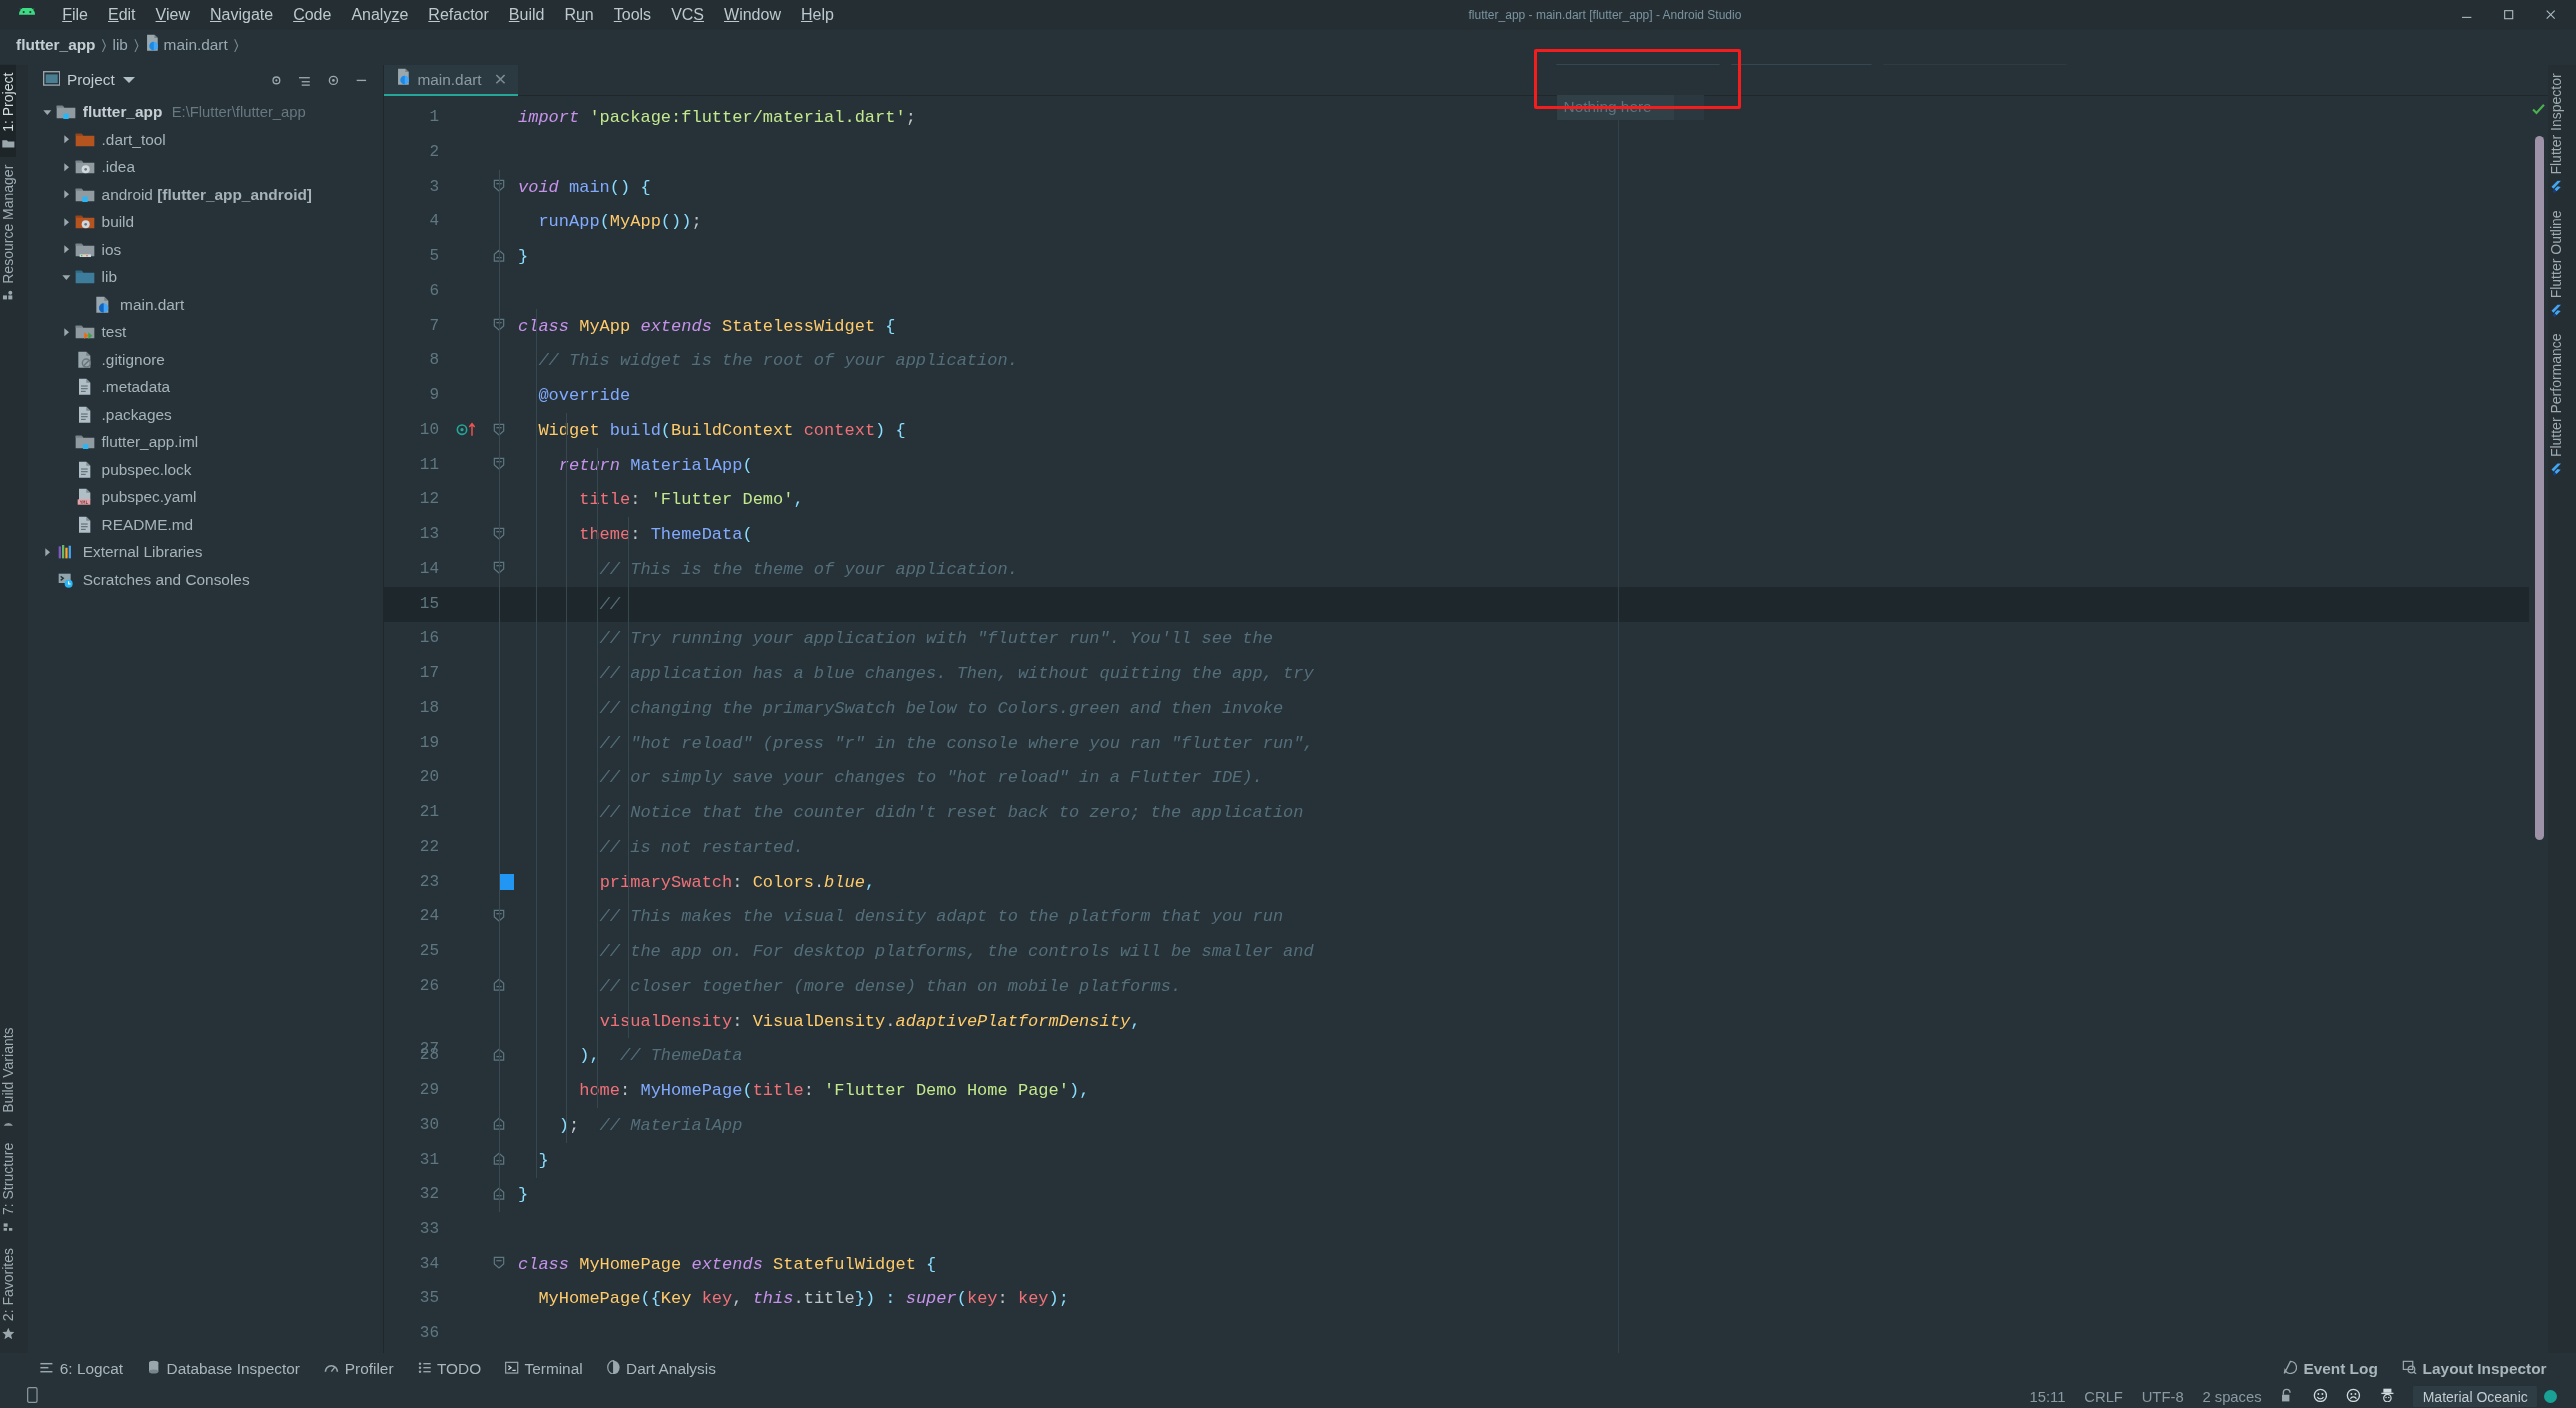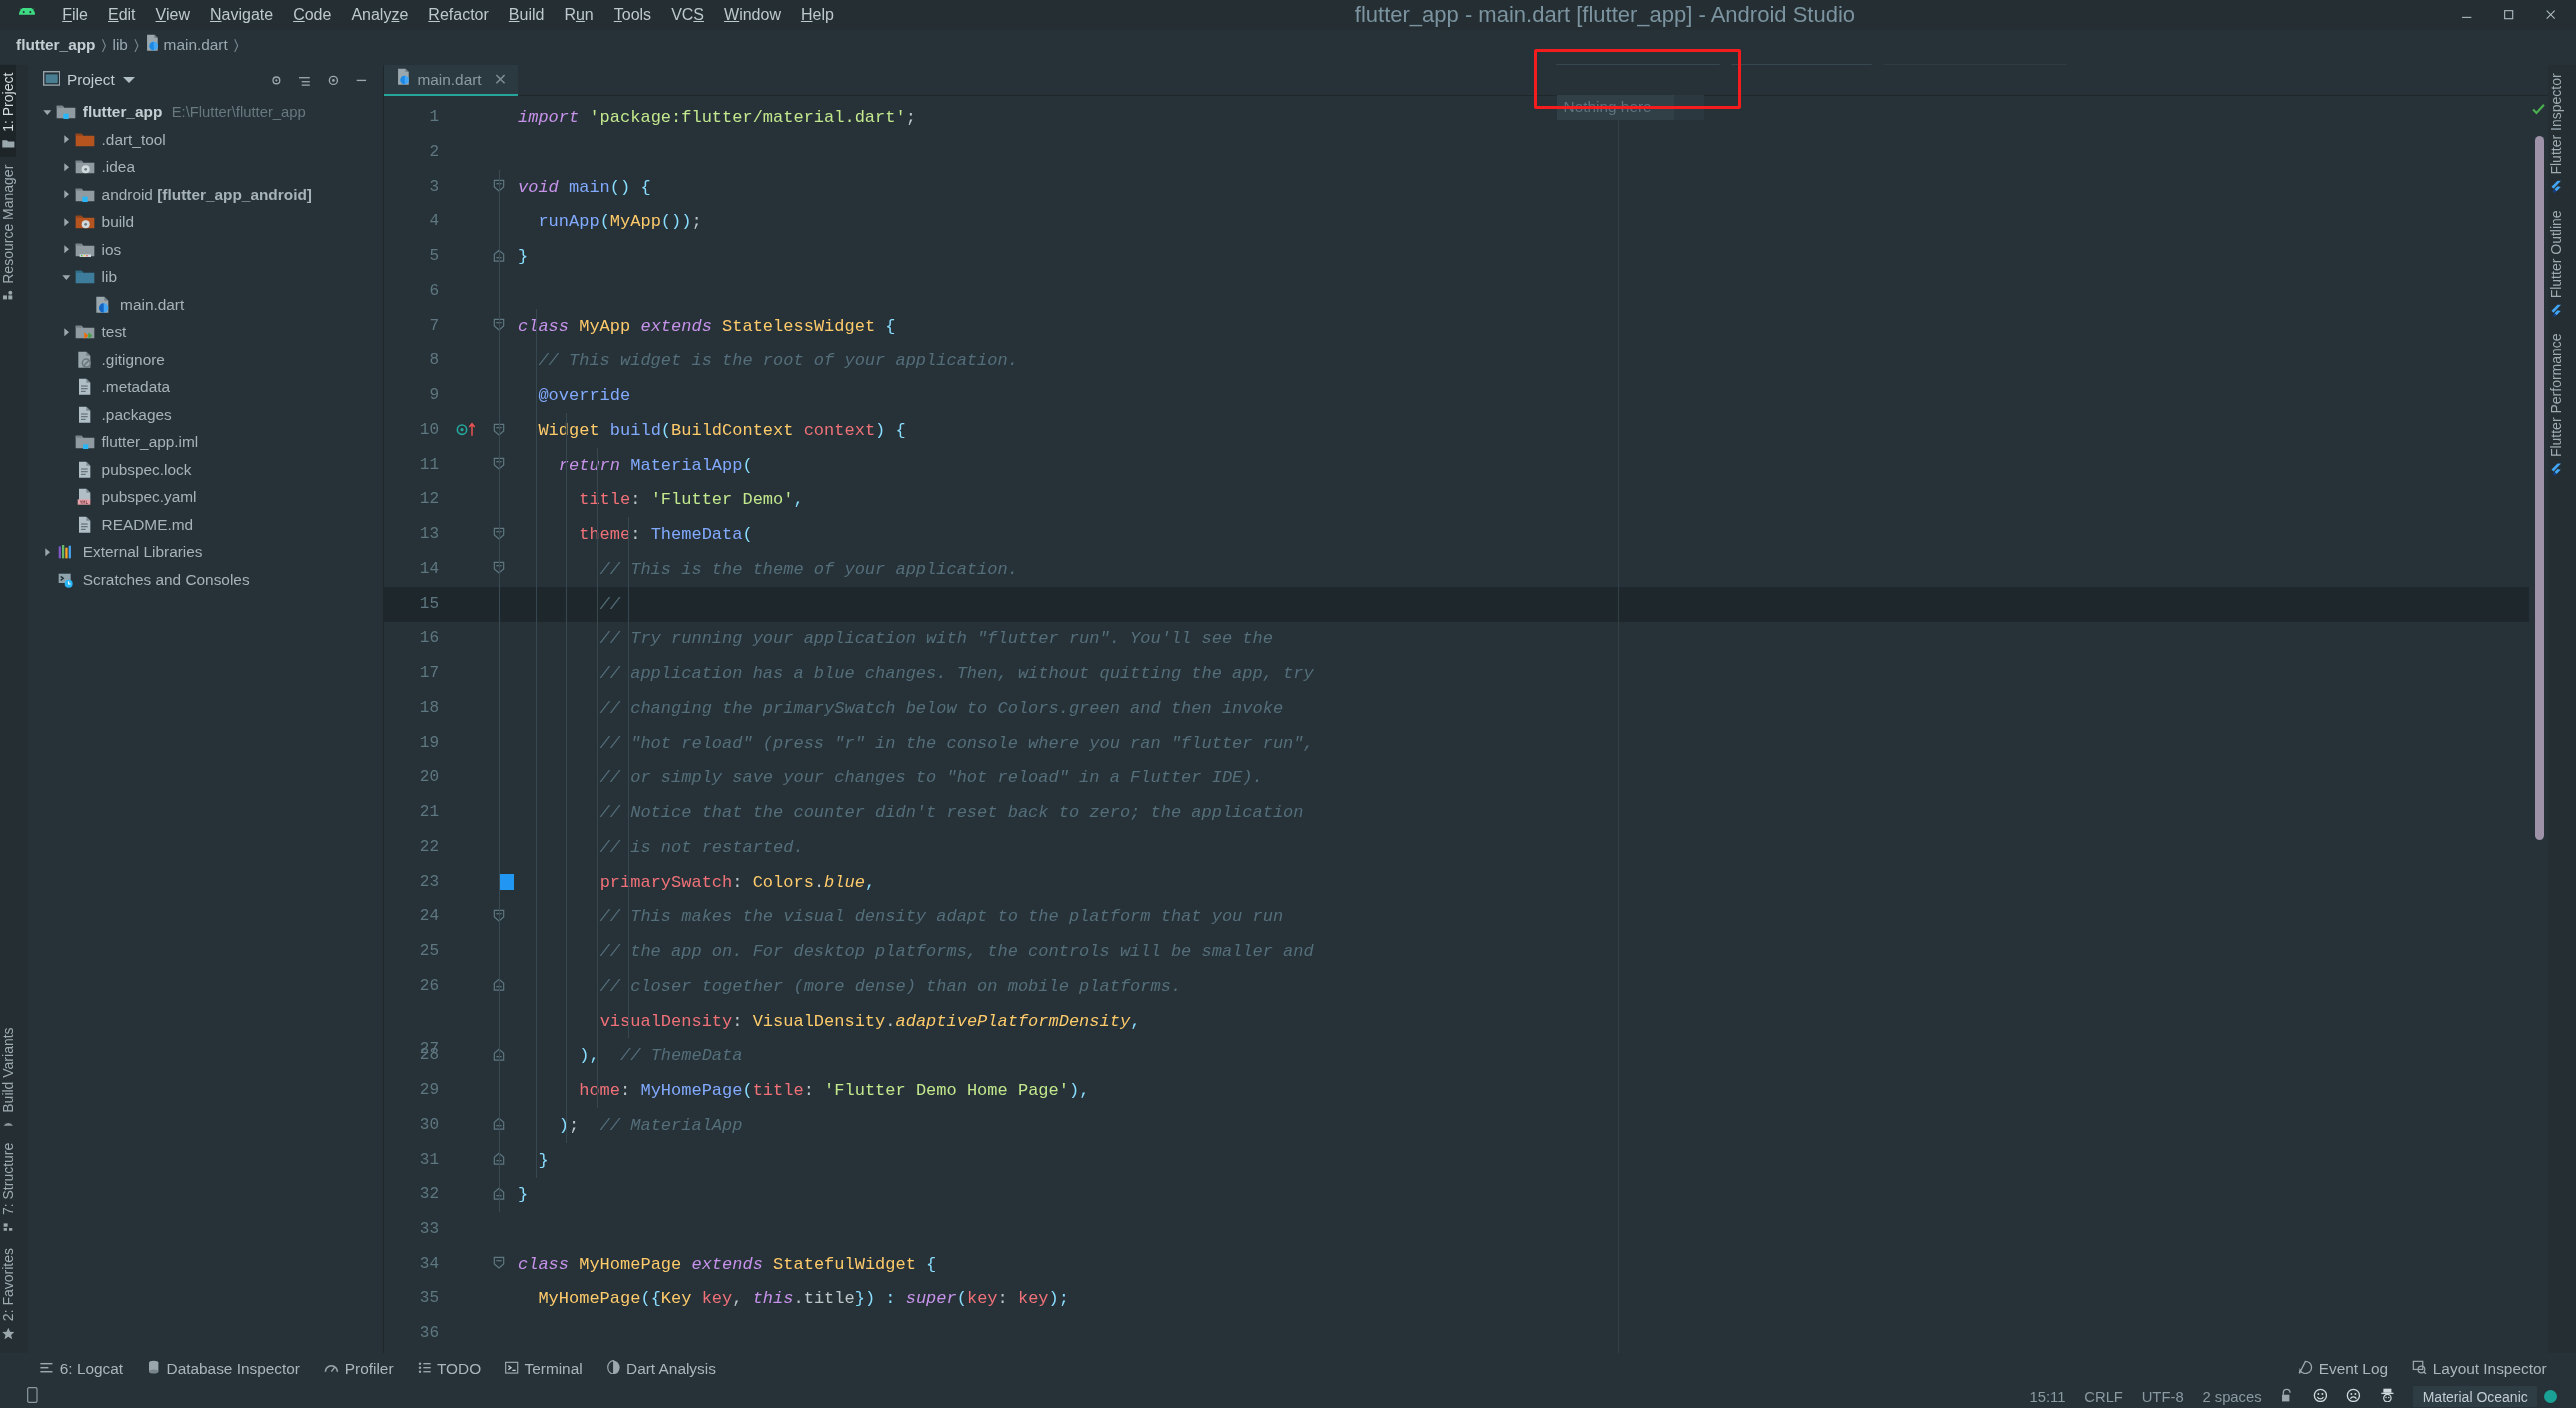--- a/index.html
+++ b/index.html
@@ -17,21 +17,21 @@
     padding-left: 17.4px; gap: 0;
   }
   .android-logo { width: 20px; height: 14.8px; margin-right: 14.8px; position: relative; }
   .android-logo svg { display:block; }
   .menu-item {
     padding: 0 10px; height: 30px; line-height: 30px; font-size: 16px;
     color: #bdc9ce; cursor: default; white-space: nowrap;
   }
   .menu-item .mn { text-decoration: underline; }
   .win-title {
-    flex: 1; text-align: center; font-size: 22px; color: #7b94a0;
+    flex: 1; text-align: center; font-size: 12px; color: #7b94a0;
     margin-left: -80px; white-space: nowrap;
   }
   .winbtns { display:flex; align-items:center; gap:0; padding-right: 4px; }
   .winbtn { width: 42px; height: 30px; display:flex; align-items:center; justify-content:center; }
   .winbtn svg { display:block; }
 
   
   .navbar {
     height: 30px; background: #263238; display: flex; align-items: center;
     padding-left: 16px; position: relative;
@@ -154,21 +154,21 @@
   
   .stripe { width:19px; flex:0 0 19px; background:#263238; position:relative;}
   .scrollthumb { position:absolute; right:4px; width:9.4px; border-radius:4.7px; background:#9d92a8;}
 
   
   .bottombar {
     position:absolute; bottom:23px; left:0; right:0; height:32px;
     display:flex; align-items:center; padding-left:27px; gap:0;
   }
   .bb-item { display:flex; align-items:center; gap:6px; padding:0 12px; font-size:15.4px; color:#a9b6bc; cursor:default;}
-  .bb-right { margin-left:auto; display:flex; align-items:center; padding-right:17.4px; gap:0;}
+  .bb-right { margin-left:auto; display:flex; align-items:center; padding-right:17.4px; gap:0;font-weight:bold;}
 
   .statusbar {
     position:absolute; bottom:0; left:0; right:0; height:23px;
     display:flex; align-items:center; font-size:14.8px; color:#8b9aa1;
   }
   .sb-left { padding-left:27px; display:flex; align-items:center;}
   .sb-right { margin-left:auto; display:flex; align-items:center; gap:0; padding-right:9.4px;}
   .sb-item { padding:0 9.4px; white-space:nowrap; cursor:default;}
   .sb-theme { background:#2e3c43; padding:2.7px 9.4px; color:#c3ced3; font-size:14px; border-radius:1.3px;}
   .dot-teal { width:13.4px;height:13.4px;border-radius:50%;background:#1aa196; margin-left:6.7px;}

